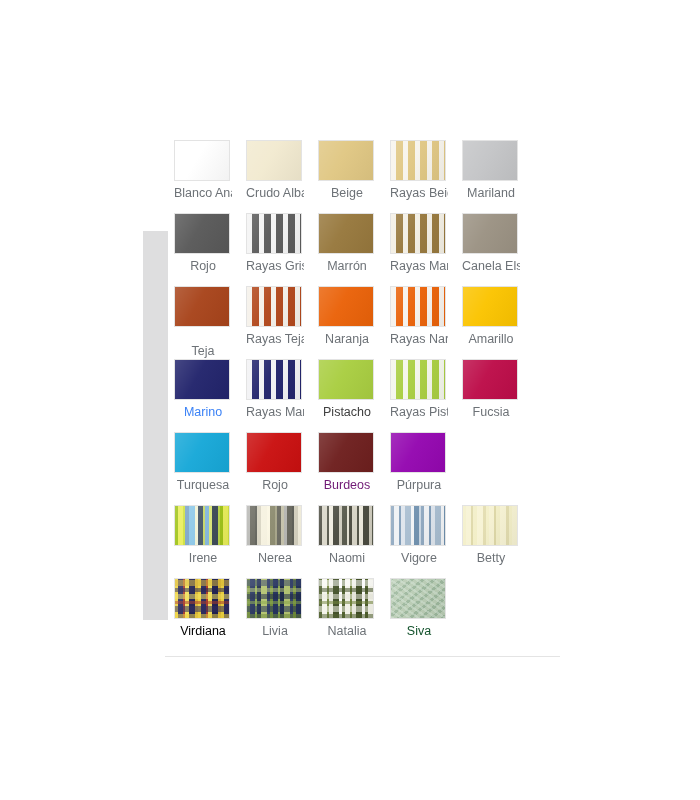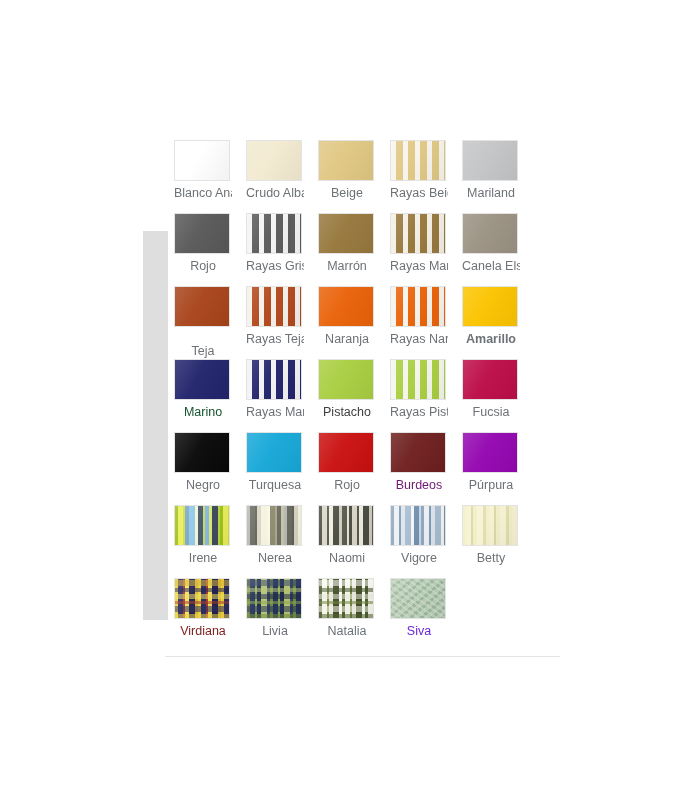--- a/index.html
+++ b/index.html
@@ -173,29 +173,29 @@
       <div class="swatch-cell">
         <div class="swatch-chip" style="border-color: rgb(227, 227, 227); background-color: rgb(234, 98, 9); background-image: repeating-linear-gradient(90deg, rgb(246, 242, 236) 0px, rgb(246, 242, 236) 5px, rgb(234, 98, 9) 5px, rgb(234, 98, 9) 12px);">
           <div class="sheen"></div>
         </div>
         <div class="swatch-label" style="color: rgb(109, 114, 119);">Rayas Naranja</div>
       </div>
       <div class="swatch-cell">
         <div class="swatch-chip" style="border-color: rgb(227, 227, 227); background-color: rgb(251, 196, 0);">
           <div class="sheen"></div>
         </div>
-        <div class="swatch-label" style="color: rgb(109, 114, 119); font-weight: bold;">Amarillo</div>
+        <div class="swatch-label" style="color: rgb(109, 114, 119);">Amarillo</div>
       </div>
     </div>
     <div class="swatch-row">
       <div class="swatch-cell">
         <div class="swatch-chip" style="border-color: rgb(227, 227, 227); background-color: rgb(34, 36, 108);">
           <div class="sheen"></div>
         </div>
-        <div class="swatch-label" style="color: #14532d;">Marino</div>
+        <div class="swatch-label" style="color: #3b82f6;">Marino</div>
       </div>
       <div class="swatch-cell">
         <div class="swatch-chip" style="border-color: rgb(227, 227, 227); background-color: rgb(34, 36, 108); background-image: repeating-linear-gradient(90deg, rgb(242, 242, 244) 0px, rgb(242, 242, 244) 5px, rgb(34, 36, 108) 5px, rgb(34, 36, 108) 12px);">
           <div class="sheen"></div>
         </div>
         <div class="swatch-label" style="color: rgb(109, 114, 119);">Rayas Marino</div>
       </div>
       <div class="swatch-cell">
         <div class="swatch-chip" style="border-color: rgb(227, 227, 227); background-color: rgb(169, 206, 65);">
           <div class="sheen"></div>
@@ -210,26 +210,20 @@
       </div>
       <div class="swatch-cell">
         <div class="swatch-chip" style="border-color: rgb(227, 227, 227); background-color: rgb(189, 13, 73);">
           <div class="sheen"></div>
         </div>
         <div class="swatch-label" style="color: rgb(109, 114, 119);">Fucsia</div>
       </div>
     </div>
     <div class="swatch-row">
       <div class="swatch-cell">
-        <div class="swatch-chip" style="border-color: rgb(227, 227, 227); background-color: rgb(8, 8, 8);">
-          <div class="sheen"></div>
-        </div>
-        <div class="swatch-label" style="color: rgb(109, 114, 119);">Negro</div>
-      </div>
-      <div class="swatch-cell">
         <div class="swatch-chip" style="border-color: rgb(227, 227, 227); background-color: rgb(23, 168, 216);">
           <div class="sheen"></div>
         </div>
         <div class="swatch-label" style="color: rgb(109, 114, 119);">Turquesa</div>
       </div>
       <div class="swatch-cell">
         <div class="swatch-chip" style="border-color: rgb(227, 227, 227); background-color: rgb(202, 16, 16);">
           <div class="sheen"></div>
         </div>
         <div class="swatch-label" style="color: rgb(109, 114, 119);">Rojo</div>
@@ -277,36 +271,36 @@
           <div class="sheen"></div>
         </div>
         <div class="swatch-label" style="color: rgb(109, 114, 119);">Betty</div>
       </div>
     </div>
     <div class="swatch-row">
       <div class="swatch-cell">
         <div class="swatch-chip" style="border-color: rgb(227, 227, 227); background-color: rgb(232, 200, 58); background-image: repeating-linear-gradient(0deg, rgba(237, 210, 63, 0.55) 0px, rgba(237, 210, 63, 0.55) 4px, rgba(255, 255, 255, 0) 4px, rgba(255, 255, 255, 0) 6px, rgba(42, 42, 94, 0.55) 6px, rgba(42, 42, 94, 0.55) 12px, rgba(255, 255, 255, 0) 12px, rgba(255, 255, 255, 0) 14px, rgba(168, 58, 42, 0.55) 14px, rgba(168, 58, 42, 0.55) 17px, rgba(255, 255, 255, 0) 17px, rgba(255, 255, 255, 0) 19px, rgba(242, 224, 90, 0.55) 19px, rgba(242, 224, 90, 0.55) 24px, rgba(255, 255, 255, 0) 24px, rgba(255, 255, 255, 0) 26px, rgba(31, 32, 80, 0.55) 26px, rgba(31, 32, 80, 0.55) 30px, rgba(255, 255, 255, 0) 30px, rgba(255, 255, 255, 0) 32px, rgba(216, 180, 50, 0.55) 32px, rgba(216, 180, 50, 0.55) 38px, rgba(255, 255, 255, 0) 38px, rgba(255, 255, 255, 0) 40px), repeating-linear-gradient(90deg, rgb(237, 210, 63) 0px, rgb(237, 210, 63) 3px, rgb(42, 42, 94) 3px, rgb(42, 42, 94) 8px, rgb(168, 58, 42) 8px, rgb(168, 58, 42) 10px, rgb(242, 224, 90) 10px, rgb(242, 224, 90) 14px, rgb(31, 32, 80) 14px, rgb(31, 32, 80) 20px, rgb(216, 180, 50) 20px, rgb(216, 180, 50) 23px);">
           <div class="sheen"></div>
         </div>
-        <div class="swatch-label" style="color: #7f1d1d; text-align: center;">Virdiana</div>
+        <div class="swatch-label" style="color: #000000; text-align: center;">Virdiana</div>
       </div>
       <div class="swatch-cell">
         <div class="swatch-chip" style="border-color: rgb(227, 227, 227); background-color: rgb(111, 138, 58); background-image: repeating-linear-gradient(0deg, rgba(110, 138, 56, 0.55) 0px, rgba(110, 138, 56, 0.55) 4px, rgba(255, 255, 255, 0) 4px, rgba(255, 255, 255, 0) 6px, rgba(34, 48, 90, 0.55) 6px, rgba(34, 48, 90, 0.55) 12px, rgba(255, 255, 255, 0) 12px, rgba(255, 255, 255, 0) 14px, rgba(138, 168, 74, 0.55) 14px, rgba(138, 168, 74, 0.55) 17px, rgba(255, 255, 255, 0) 17px, rgba(255, 255, 255, 0) 19px, rgba(27, 39, 71, 0.55) 19px, rgba(27, 39, 71, 0.55) 24px, rgba(255, 255, 255, 0) 24px, rgba(255, 255, 255, 0) 26px, rgba(180, 196, 112, 0.55) 26px, rgba(180, 196, 112, 0.55) 30px, rgba(255, 255, 255, 0) 30px, rgba(255, 255, 255, 0) 32px, rgba(51, 64, 106, 0.55) 32px, rgba(51, 64, 106, 0.55) 38px, rgba(255, 255, 255, 0) 38px, rgba(255, 255, 255, 0) 40px), repeating-linear-gradient(90deg, rgb(110, 138, 56) 0px, rgb(110, 138, 56) 3px, rgb(34, 48, 90) 3px, rgb(34, 48, 90) 8px, rgb(138, 168, 74) 8px, rgb(138, 168, 74) 10px, rgb(27, 39, 71) 10px, rgb(27, 39, 71) 14px, rgb(180, 196, 112) 14px, rgb(180, 196, 112) 20px, rgb(51, 64, 106) 20px, rgb(51, 64, 106) 23px);">
           <div class="sheen"></div>
         </div>
         <div class="swatch-label" style="color: rgb(109, 114, 119);">Livia</div>
       </div>
       <div class="swatch-cell">
         <div class="swatch-chip" style="border-color: rgb(227, 227, 227); background-color: rgb(90, 107, 51); background-image: repeating-linear-gradient(0deg, rgba(78, 95, 44, 0.55) 0px, rgba(78, 95, 44, 0.55) 4px, rgba(255, 255, 255, 0) 4px, rgba(255, 255, 255, 0) 6px, rgba(244, 244, 234, 0.55) 6px, rgba(244, 244, 234, 0.55) 12px, rgba(255, 255, 255, 0) 12px, rgba(255, 255, 255, 0) 14px, rgba(111, 130, 56, 0.55) 14px, rgba(111, 130, 56, 0.55) 17px, rgba(255, 255, 255, 0) 17px, rgba(255, 255, 255, 0) 19px, rgba(232, 232, 220, 0.55) 19px, rgba(232, 232, 220, 0.55) 24px, rgba(255, 255, 255, 0) 24px, rgba(255, 255, 255, 0) 26px, rgba(63, 77, 36, 0.55) 26px, rgba(63, 77, 36, 0.55) 30px, rgba(255, 255, 255, 0) 30px, rgba(255, 255, 255, 0) 32px, rgba(255, 255, 255, 0.55) 32px, rgba(255, 255, 255, 0.55) 38px, rgba(255, 255, 255, 0) 38px, rgba(255, 255, 255, 0) 40px), repeating-linear-gradient(90deg, rgb(78, 95, 44) 0px, rgb(78, 95, 44) 3px, rgb(244, 244, 234) 3px, rgb(244, 244, 234) 8px, rgb(111, 130, 56) 8px, rgb(111, 130, 56) 10px, rgb(232, 232, 220) 10px, rgb(232, 232, 220) 14px, rgb(63, 77, 36) 14px, rgb(63, 77, 36) 20px, rgb(255, 255, 255) 20px, rgb(255, 255, 255) 23px);">
           <div class="sheen"></div>
         </div>
         <div class="swatch-label" style="color: rgb(109, 114, 119);">Natalia</div>
       </div>
       <div class="swatch-cell">
         <div class="swatch-chip" style="border-color: rgb(227, 227, 227); background-color: rgb(185, 204, 180); background-image: repeating-linear-gradient(35deg, rgba(207, 224, 208, 0.55) 0px, rgba(207, 224, 208, 0.55) 2px, rgba(255, 255, 255, 0) 2px, rgba(255, 255, 255, 0) 5px), repeating-linear-gradient(-40deg, rgba(127, 161, 132, 0.5) 0px, rgba(127, 161, 132, 0.5) 3px, rgba(255, 255, 255, 0) 3px, rgba(255, 255, 255, 0) 7px);">
           <div class="sheen"></div>
         </div>
-        <div class="swatch-label" style="color: #6d28d9;">Siva</div>
+        <div class="swatch-label" style="color: #14532d;">Siva</div>
       </div>
     </div>
   </div>
 
 <div id="bottom-divider" style="background: rgb(228, 228, 228);"></div>
 
 </body></html>

